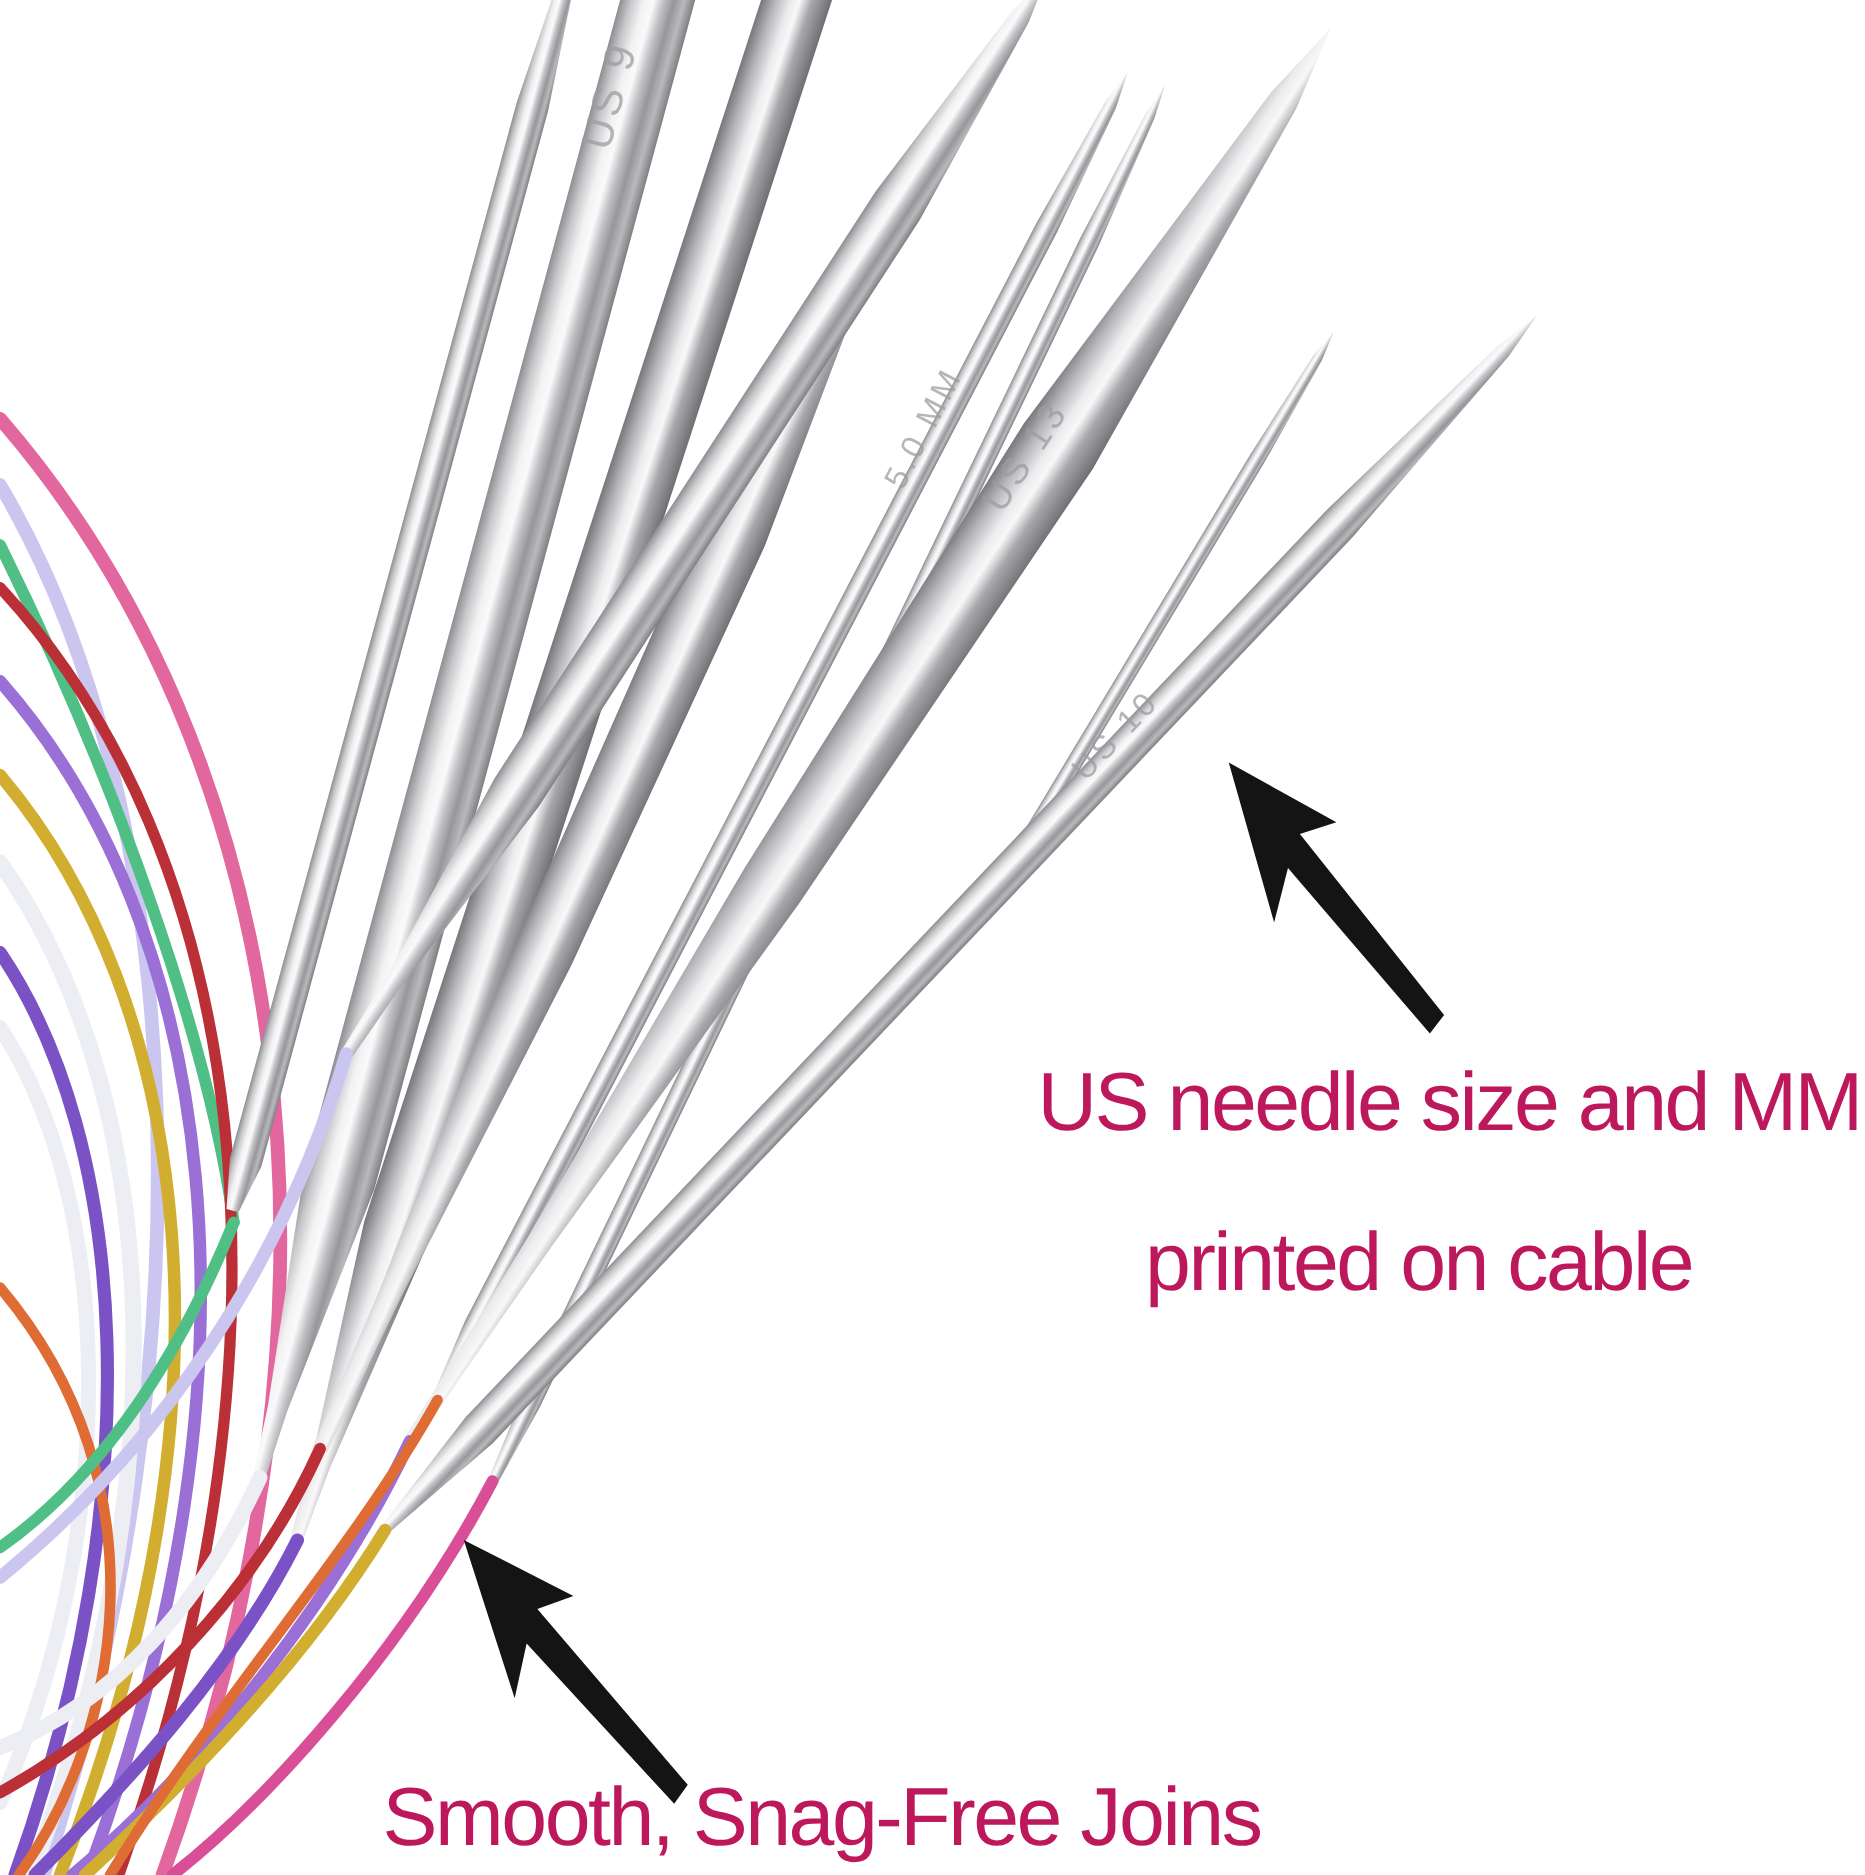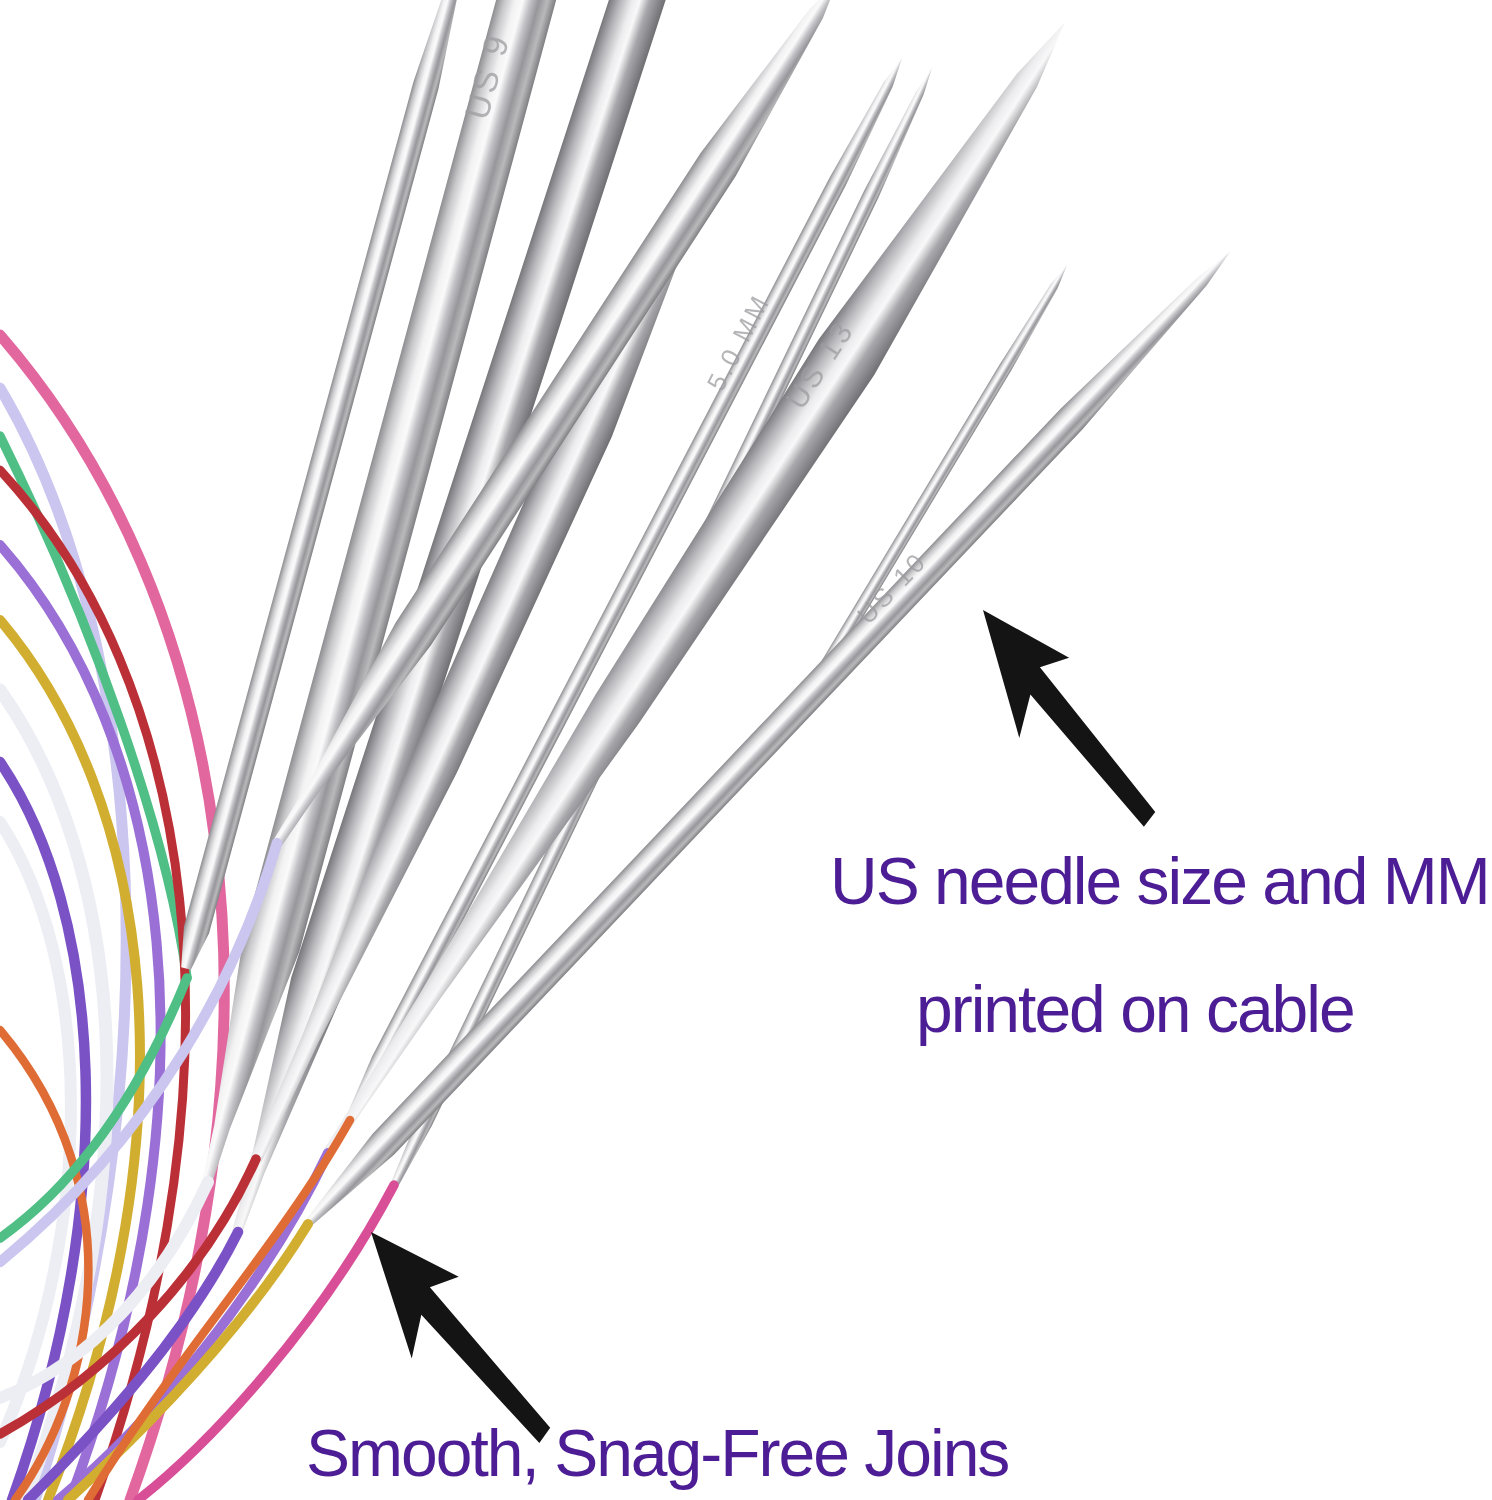--- a/index.html
+++ b/index.html
@@ -7,21 +7,21 @@
     position: relative;
     width: 1492px;
     height: 1500px;
     background: #ffffff;
     overflow: hidden;
     font-family: "Liberation Sans", sans-serif;
   }
   .stage svg { position: absolute; left: 0; top: 0; }
   .caption {
     position: absolute;
-    color: #4c1d95;
+    color: #be185d;
     font-size: 66px;
     font-weight: 400;
     letter-spacing: -2px;
     white-space: nowrap;
     line-height: 1;
   }
   .caption-cable-1 { left: 830px; top: 848px; }
   .caption-cable-2 { left: 916px; top: 976px; }
   .caption-joins   { left: 306px; top: 1420px; }
   svg text.engraving {

